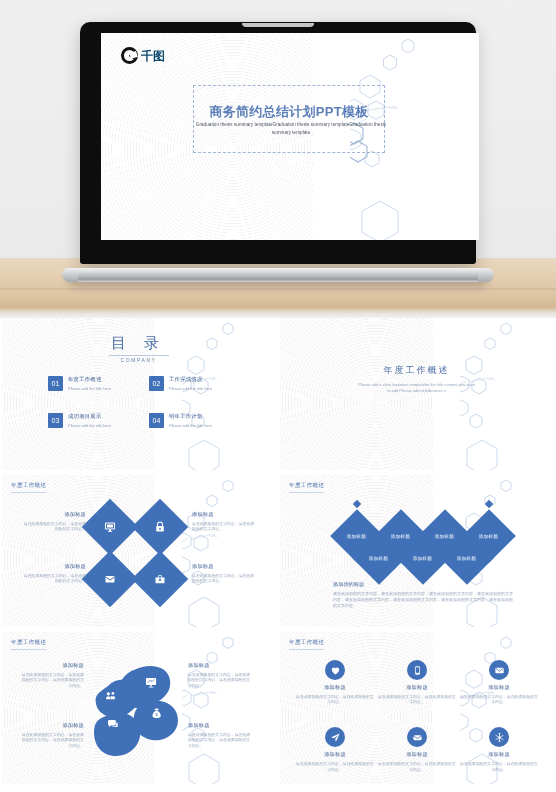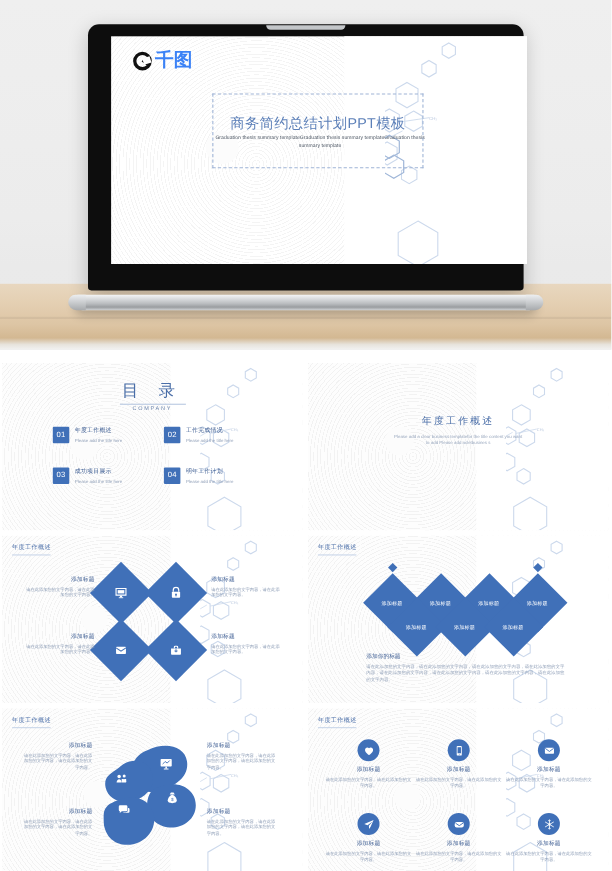--- a/index.html
+++ b/index.html
@@ -53,34 +53,34 @@
   .hexdeco { position:absolute; right:0; top:0; bottom:0; width:34%; pointer-events:none; }
 
   
   .brand { position:absolute; left:20px; top:14px; display:flex; align-items:center; gap:3px; }
   .brand-mark { width:17px; height:17px; border:3.4px solid #111; border-radius:50%;
                 position:relative; }
   .brand-mark::after { content:""; position:absolute; right:-2px; top:2px; width:7px; height:6px;
                 background:#fff; transform:rotate(-18deg); }
   .brand-mark::before { content:""; position:absolute; right:0px; top:5px; width:6px; height:3.4px;
                 background:#111; transform:rotate(38deg); }
-  .brand-txt { font-family:"DejaVu Sans",sans-serif; font-size:17px; font-weight:700; color:#3b82f6;
+  .brand-txt { font-family:"DejaVu Sans",sans-serif; font-size:12px; font-weight:700; color:#0c4a6e;
                letter-spacing:0px; line-height:1; }
 
   .titlebox { position:absolute; left:92px; top:52px; width:192px; height:68px;
               border:1px dashed #9fb4d6; }
   .title-main { position:absolute; left:92px; top:70px; width:192px; text-align:center;
-              font-size:13px; color:#5b7fb8; letter-spacing:.3px; font-weight:400; }
+              font-size:13px; color:#5b7fb8; letter-spacing:.3px; font-weight:700; }
   .title-sub { position:absolute; left:92px; top:88px; width:196px; text-align:center;
               font-size:4.6px; color:#4c5663; line-height:1.65; letter-spacing:.05px; }
 
   
   .grid { position:absolute; left:0; top:318px; width:556px; height:474px;
           display:grid; grid-template-columns:273px 273px; grid-template-rows:repeat(3,152px);
-          gap:5px 5px; padding:12px 2px; }
+          gap:5px 5px; padding:0 2px; }
   .slide { position:relative; background:#fdfdfd; overflow:hidden; }
 
   .slide-hd { position:absolute; left:9px; top:7px; font-size:5.6px; color:#4a6ea8;
               letter-spacing:.3px; z-index:4; }
   .slide-hd::after { content:""; position:absolute; left:0; bottom:-3px; width:100%; height:1px;
               background:#c9d6e9; }
 
   
   .cat-title { position:absolute; left:0; right:0; top:16px; text-align:center; z-index:3; }
   .cat-cn { font-size:15px; color:#4a6ea8; letter-spacing:7px; font-weight:400; }

